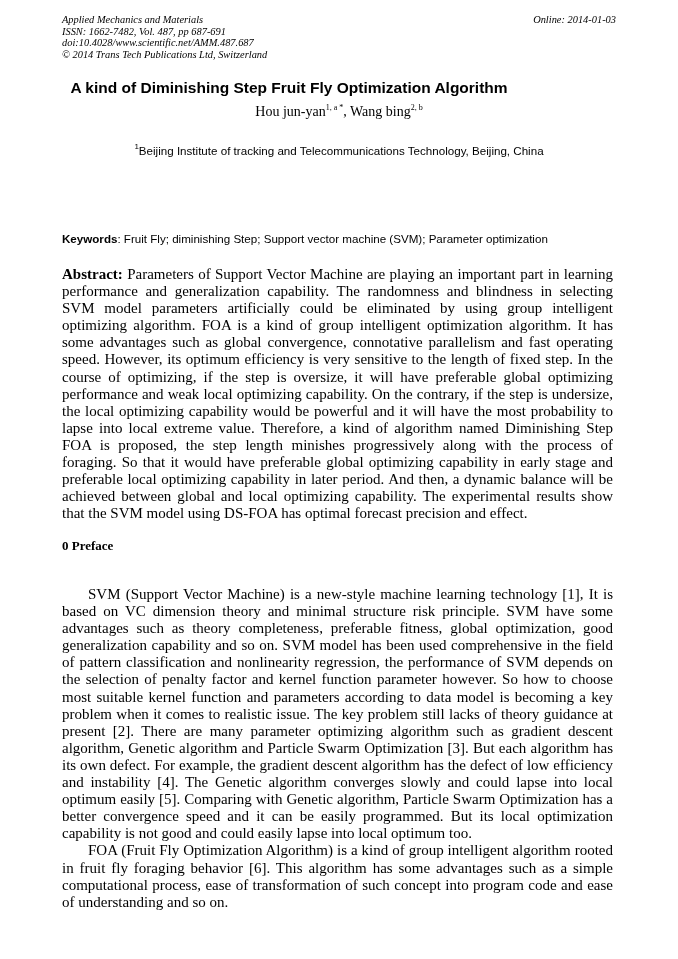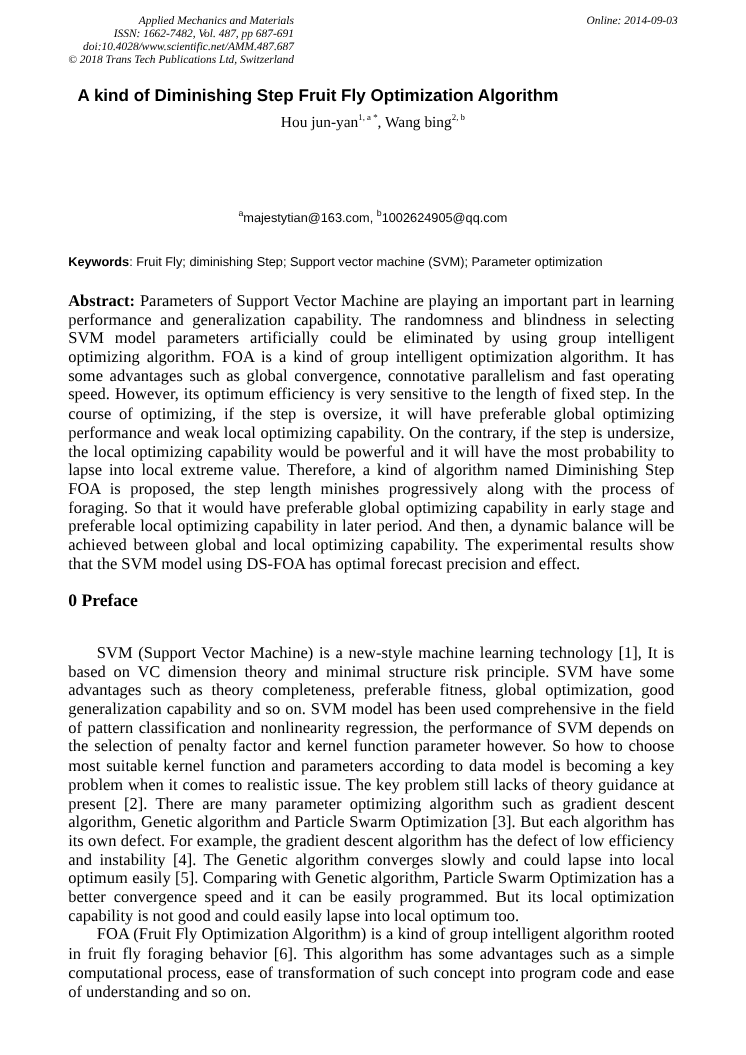--- a/index.html
+++ b/index.html
@@ -1,21 +1,21 @@
 <!DOCTYPE html>
 <html><head>
 <meta charset="utf-8">
 <style>
   html, body { margin: 0; padding: 0; background: #ffffff; }
   body { width: 678px; height: 959px; position: relative; overflow: hidden; color: #000; }
   .page { position: absolute; left: 0; top: 0; width: 678px; height: 959px; }
   .header-left {
     position: absolute; left: 62px; top: 14px;
     font-family: "Liberation Serif", serif; font-style: italic;
-    font-size: 10.4px; line-height: 11.6px; text-align: right;
+    font-size: 10.4px; line-height: 11.6px;
   }
   .header-left div { white-space: nowrap; }
   .header-right {
     position: absolute; right: 62px; top: 14px;
     font-family: "Liberation Serif", serif; font-style: italic;
     font-size: 10.4px; line-height: 11.6px;
   }
   .title {
     position: absolute; left: 0; width: 578px; top: 79px; text-align: center;
     font-family: "Liberation Sans", sans-serif; font-weight: bold; font-size: 15.5px;
@@ -37,44 +37,44 @@
   .body-text {
     position: absolute; left: 62px; width: 551px;
     font-family: "Liberation Serif", serif; font-size: 15px; line-height: 17.1px;
     text-align: justify; hyphens: none;
   }
   .body-text p { margin: 0; }
   .indent { text-indent: 26px; }
   .abstract-label { font-weight: bold; }
   .section-heading {
     position: absolute; left: 62px; top: 538px;
-    font-family: "Liberation Serif", serif; font-weight: bold; font-size: 16px;
+    font-family: "Liberation Serif", serif; font-weight: bold; font-size: 13px;
   }
 </style>
 </head>
 <body>
 
 <div class="page">
 
   <div class="header-left">
     <div>Applied Mechanics and Materials</div>
     <div>ISSN: 1662-7482, Vol. 487, pp 687-691</div>
     <div>doi:10.4028/www.scientific.net/AMM.487.687</div>
-    <div>© 2018 Trans Tech Publications Ltd, Switzerland</div>
+    <div>© 2014 Trans Tech Publications Ltd, Switzerland</div>
   </div>
-  <div class="header-right">Online: 2014-09-03</div>
+  <div class="header-right">Online: 2014-01-03</div>
 
   <div class="title">A kind of Diminishing Step Fruit Fly Optimization Algorithm</div>
 
   <div class="authors">
     <span>Hou jun-yan</span><sup>1, a *</sup><span>, </span><span>Wang bing</span><sup>2, b</sup>
   </div>
 
-  <div class="affil" style="top:192px;">
-    <sup>a</sup><span>majestytian@163.com</span><span>, </span><sup>b</sup><span>1002624905@qq.com</span>
+  <div class="affil" style="top:144px;">
+    <sup>1</sup><span>Beijing Institute of tracking and Telecommunications Technology, Beijing, China</span>
   </div>
 
   <div class="keywords">
     <b>Keywords</b><span>: Fruit Fly; diminishing Step; Support vector machine (SVM); Parameter optimization</span>
   </div>
 
   <div class="body-text" style="top:266px;">
     <p><span class="abstract-label">Abstract:</span><span> Parameters of Support Vector Machine are playing an important part in learning performance and generalization capability. The randomness and blindness in selecting SVM model parameters artificially could be eliminated by using group intelligent optimizing algorithm. FOA is a kind of group intelligent optimization algorithm. It has some advantages such as global convergence, connotative parallelism and fast operating speed. However, its optimum efficiency is very sensitive to the length of fixed step. In the course of optimizing, if the step is oversize, it will have preferable global optimizing performance and weak local optimizing capability. On the contrary, if the step is undersize, the local optimizing capability would be powerful and it will have the most probability to lapse into local extreme value. Therefore, a kind of algorithm named Diminishing Step FOA is proposed, the step length minishes progressively along with the process of foraging. So that it would have preferable global optimizing capability in early stage and preferable local optimizing capability in later period. And then, a dynamic balance will be achieved between global and local optimizing capability. The experimental results show that the SVM model using DS-FOA has optimal forecast precision and effect.</span></p>
   </div>
 

